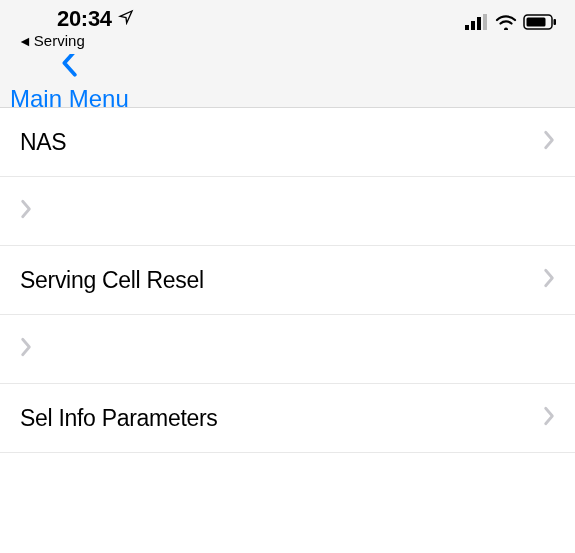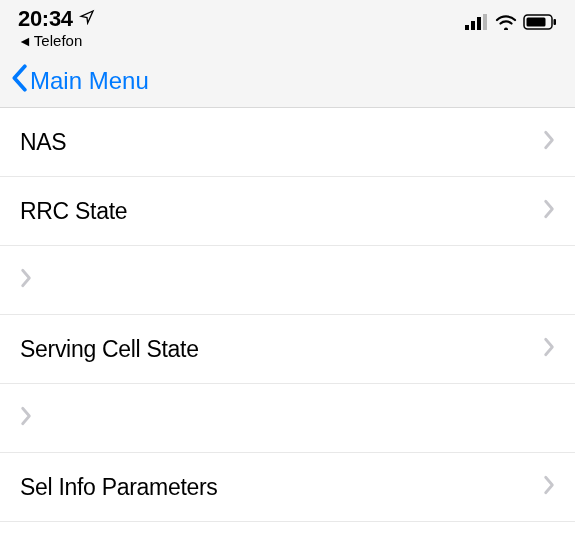--- a/index.html
+++ b/index.html
@@ -32,20 +32,21 @@
     .time-row {
       display: flex;
       align-items: center;
       gap: 6px;
     }
     .time {
       font-size: 22px;
       font-weight: 600;
       color: #000;
       letter-spacing: -0.3px;
+      margin-left: 39px;
     }
     .back-app {
       display: flex;
       align-items: center;
       gap: 2px;
       margin-top: -2px;
     }
     .back-app-caret {
       font-size: 14px;
       color: #000;
@@ -68,20 +69,21 @@
       background: #f5f5f5;
       border-bottom: 1px solid #d9d9d9;
     }
     .back-button {
       display: flex;
       align-items: center;
       gap: 2px;
       color: #007aff;
       font-size: 24px;
       cursor: pointer;
+      flex-direction: column;
     }
     .back-chevron {
       display: inline-block;
     }
     .list {
       background: #fff;
     }
     .list-row {
       display: flex;
       align-items: center;
@@ -111,21 +113,21 @@
     <div class="time-row">
       <span class="time">20:34</span>
       <span>
         <svg width="16" height="16" viewBox="0 0 24 24" fill="none" stroke="#000" stroke-width="2">
           <path d="M3 11 L21 3 L13 21 L12 13 L3 11 Z" fill="none"></path>
         </svg>
       </span>
     </div>
     <div class="back-app">
       <span class="back-app-caret">◄</span>
-      <span class="back-app-label">Telefon</span>
+      <span class="back-app-label">Serving</span>
     </div>
   </div>
   <div class="status-right">
     <span>
       <svg width="24" height="16" viewBox="0 0 24 16">
         <rect x="0" y="11" width="4" height="5" fill="#000"></rect>
         <rect x="6" y="7" width="4" height="9" fill="#000"></rect>
         <rect x="12" y="3" width="4" height="13" fill="#000"></rect>
         <rect x="18" y="0" width="4" height="16" fill="rgba(0,0,0,0.25)"></rect>
       </svg>
@@ -161,36 +163,28 @@
 <div class="list">
   <div class="list-row">
     <span class="row-label">NAS</span>
     <span class="disclosure">
       <svg width="12" height="20" viewBox="0 0 10 18" fill="none">
           <path d="M2 2 L8 9 L2 16" stroke="#c7c7cc" stroke-width="2.5" stroke-linecap="round" stroke-linejoin="round"></path>
         </svg>
     </span>
   </div>
   <div class="list-row">
-    <span class="row-label">RRC State</span>
-    <span class="disclosure">
-      <svg width="12" height="20" viewBox="0 0 10 18" fill="none">
-          <path d="M2 2 L8 9 L2 16" stroke="#c7c7cc" stroke-width="2.5" stroke-linecap="round" stroke-linejoin="round"></path>
-        </svg>
-    </span>
-  </div>
-  <div class="list-row">
-    <span class="disclosure">
-      <svg width="12" height="20" viewBox="0 0 10 18" fill="none">
-          <path d="M2 2 L8 9 L2 16" stroke="#c7c7cc" stroke-width="2.5" stroke-linecap="round" stroke-linejoin="round"></path>
-        </svg>
-    </span>
-  </div>
-  <div class="list-row">
-    <span class="row-label">Serving Cell State</span>
+    <span class="disclosure">
+      <svg width="12" height="20" viewBox="0 0 10 18" fill="none">
+          <path d="M2 2 L8 9 L2 16" stroke="#c7c7cc" stroke-width="2.5" stroke-linecap="round" stroke-linejoin="round"></path>
+        </svg>
+    </span>
+  </div>
+  <div class="list-row">
+    <span class="row-label">Serving Cell Resel</span>
     <span class="disclosure">
       <svg width="12" height="20" viewBox="0 0 10 18" fill="none">
           <path d="M2 2 L8 9 L2 16" stroke="#c7c7cc" stroke-width="2.5" stroke-linecap="round" stroke-linejoin="round"></path>
         </svg>
     </span>
   </div>
   <div class="list-row">
     <span class="disclosure">
       <svg width="12" height="20" viewBox="0 0 10 18" fill="none">
           <path d="M2 2 L8 9 L2 16" stroke="#c7c7cc" stroke-width="2.5" stroke-linecap="round" stroke-linejoin="round"></path>

